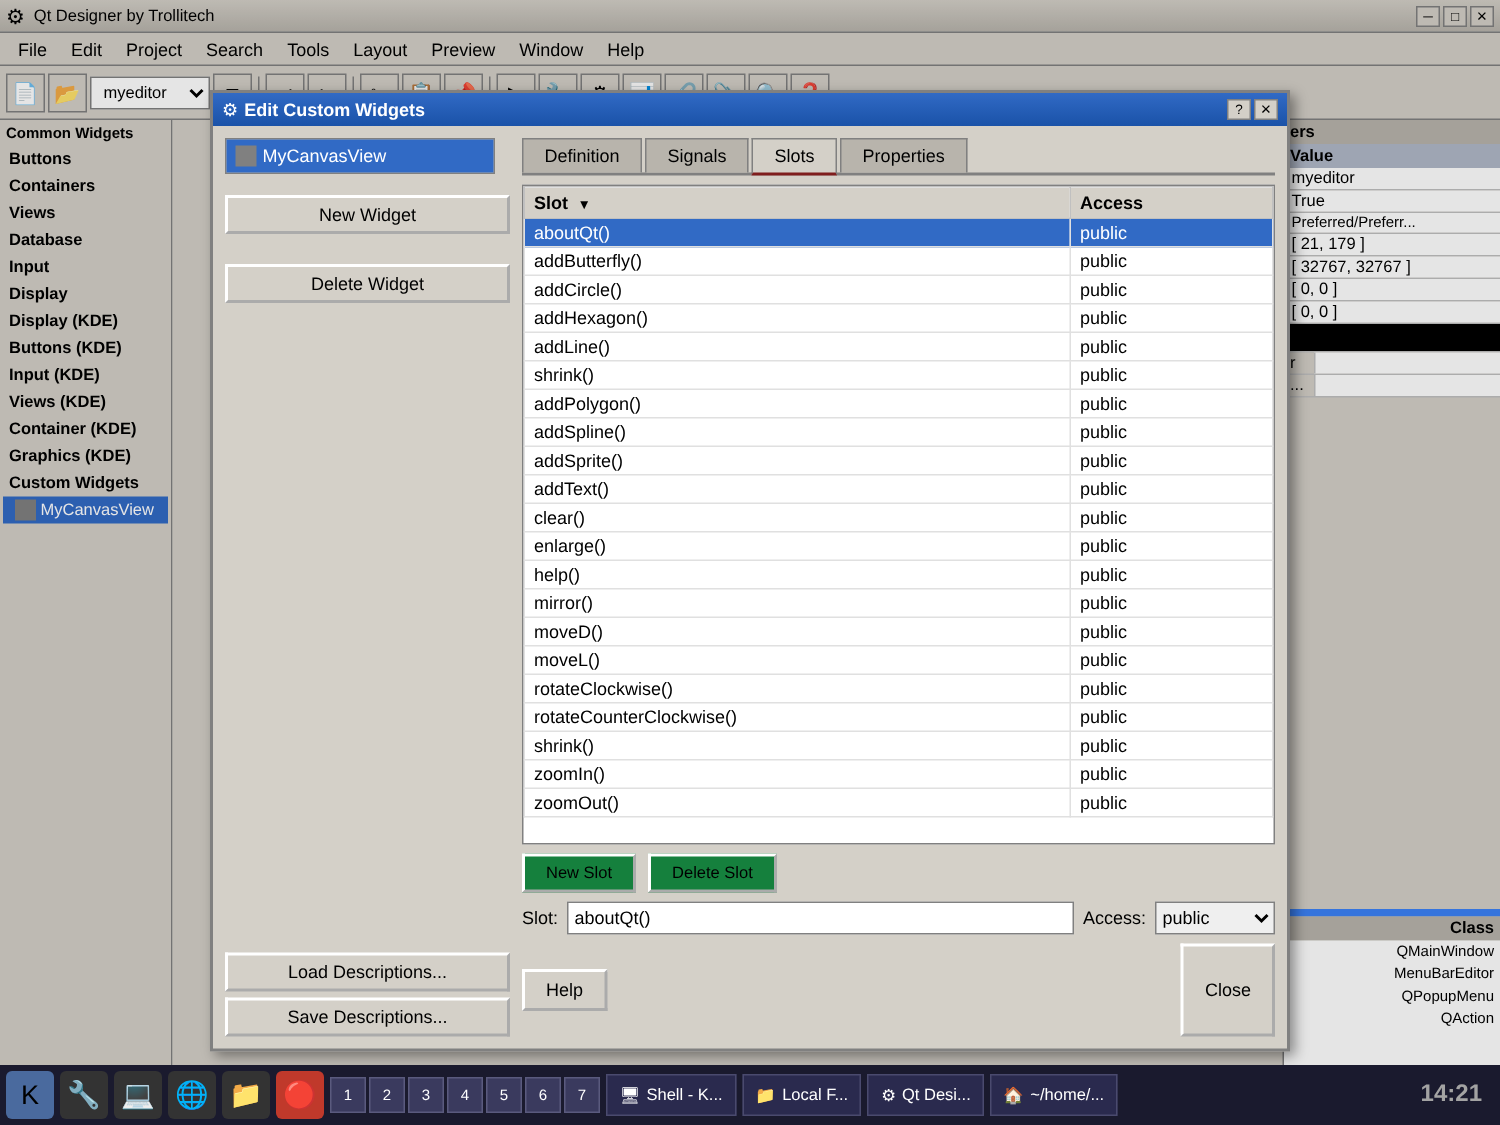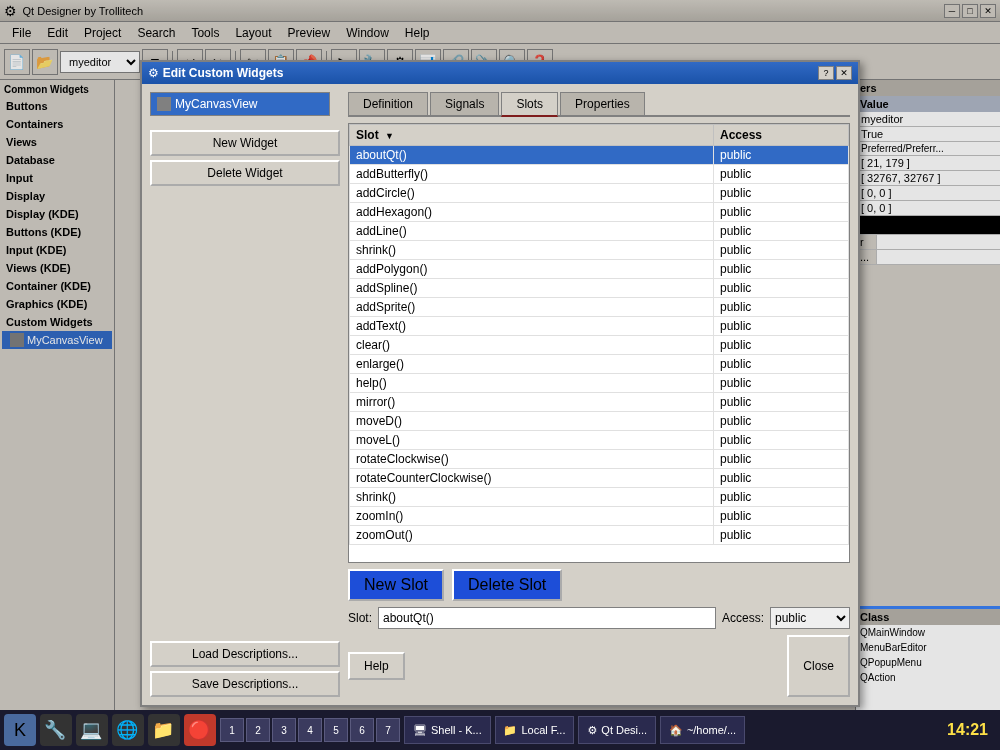--- a/index.html
+++ b/index.html
@@ -166,22 +166,23 @@
       background: #000;
     }
 
     
     .class-section {
       position: absolute;
       bottom: 0;
       left: 0;
       right: 0;
       height: 120px;
-      border-top: 3px solid #3b82f6;
-      background: #d4d0c8;
+      border-top: 5px solid #3b82f6;
+      background: #d4d0c8;
+      text-align: right;
     }
     .class-header {
       font-size: 11px;
       font-weight: bold;
       padding: 2px 4px;
       background: #b8b4ac;
     }
     .class-list {
       background: white;
       height: calc(100% - 20px);
@@ -278,21 +279,21 @@
       align-items: center;
       gap: 4px;
     }
     .widget-list-item.selected {
       background: #316ac5;
       color: white;
     }
     .widget-buttons {
       display: flex;
       flex-direction: column;
-      gap: 4px;
+      gap: 20px;
       margin-top: 8px;
     }
     .widget-btn {
       padding: 4px 8px;
       font-size: 12px;
       background: #d4d0c8;
       border: 2px outset #ffffff;
       cursor: pointer;
       text-align: center;
     }
@@ -362,22 +363,22 @@
     }
 
     
     .dialog-action-row {
       display: flex;
       gap: 8px;
       align-items: center;
     }
     .action-btn {
       padding: 5px 14px;
-      font-size: 16px;
-      background: #1d4ed8;
+      font-size: 11px;
+      background: #15803d;
       border: 2px outset #ffffff;
       cursor: pointer;
     }
     .slot-input-row {
       display: flex;
       align-items: center;
       gap: 6px;
       font-size: 12px;
     }
     .slot-input {
@@ -440,21 +441,21 @@
       display: flex;
       align-items: center;
       padding: 0 8px;
       font-size: 11px;
       color: white;
       cursor: pointer;
       gap: 4px;
     }
     .taskbar-clock {
       margin-left: auto;
-      color: #fde047;
+      color: #a3a3a3;
       font-size: 16px;
       font-weight: bold;
       padding: 0 8px;
     }
     .taskbar-pager {
       display: flex;
       gap: 2px;
     }
     .pager-btn {
       width: 24px;

